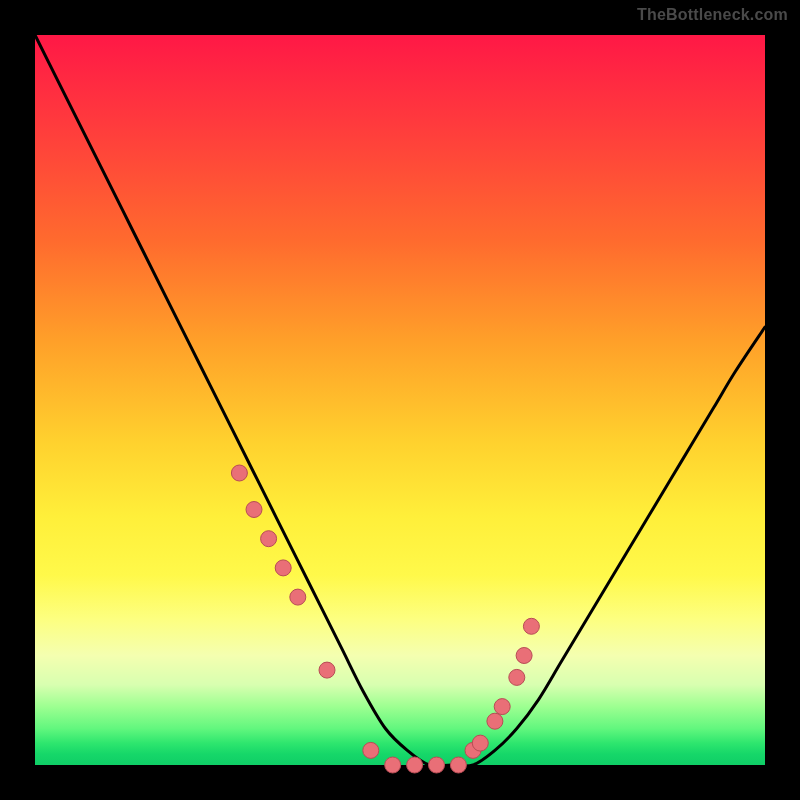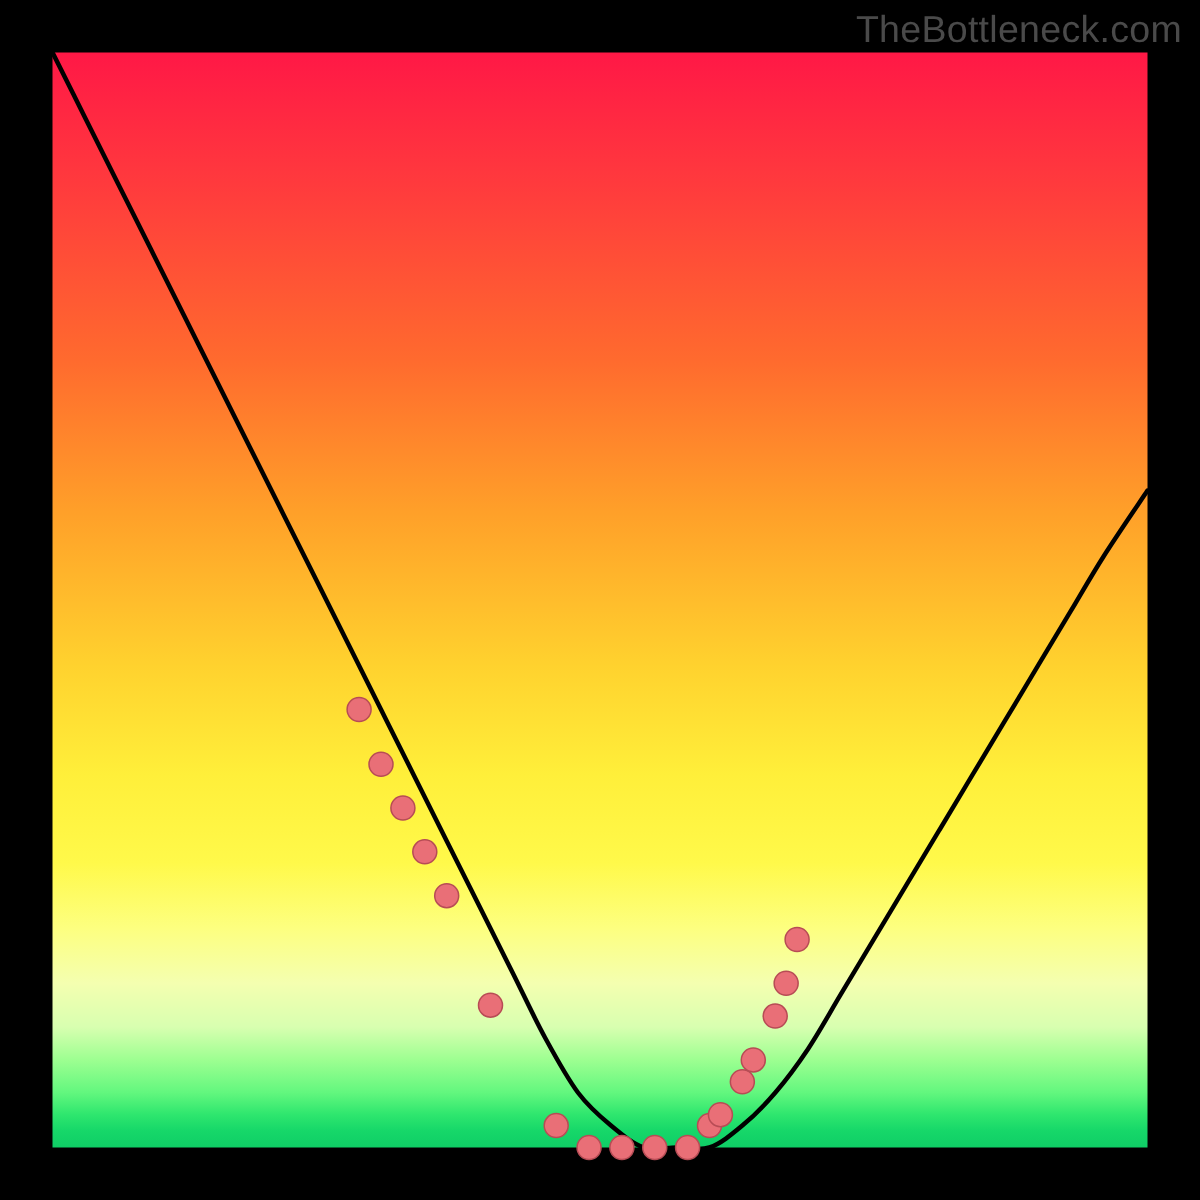--- a/index.html
+++ b/index.html
@@ -41,22 +41,22 @@
       #2ee66e 97%,
       #16d769 98.5%,
       #0fce66 100%
     );
   }
   .watermark {
     position: absolute;
     top: 6px;
     right: 12px;
     color: #4a4a4a;
-    font-size: 25px;
-    font-weight: 400;
+    font-size: 16px;
+    font-weight: 700;
     letter-spacing: 0.2px;
     z-index: 10;
   }
   svg.overlay {
     position: absolute;
     left: 0;
     top: 0;
     width: 800px;
     height: 800px;
     pointer-events: none;

